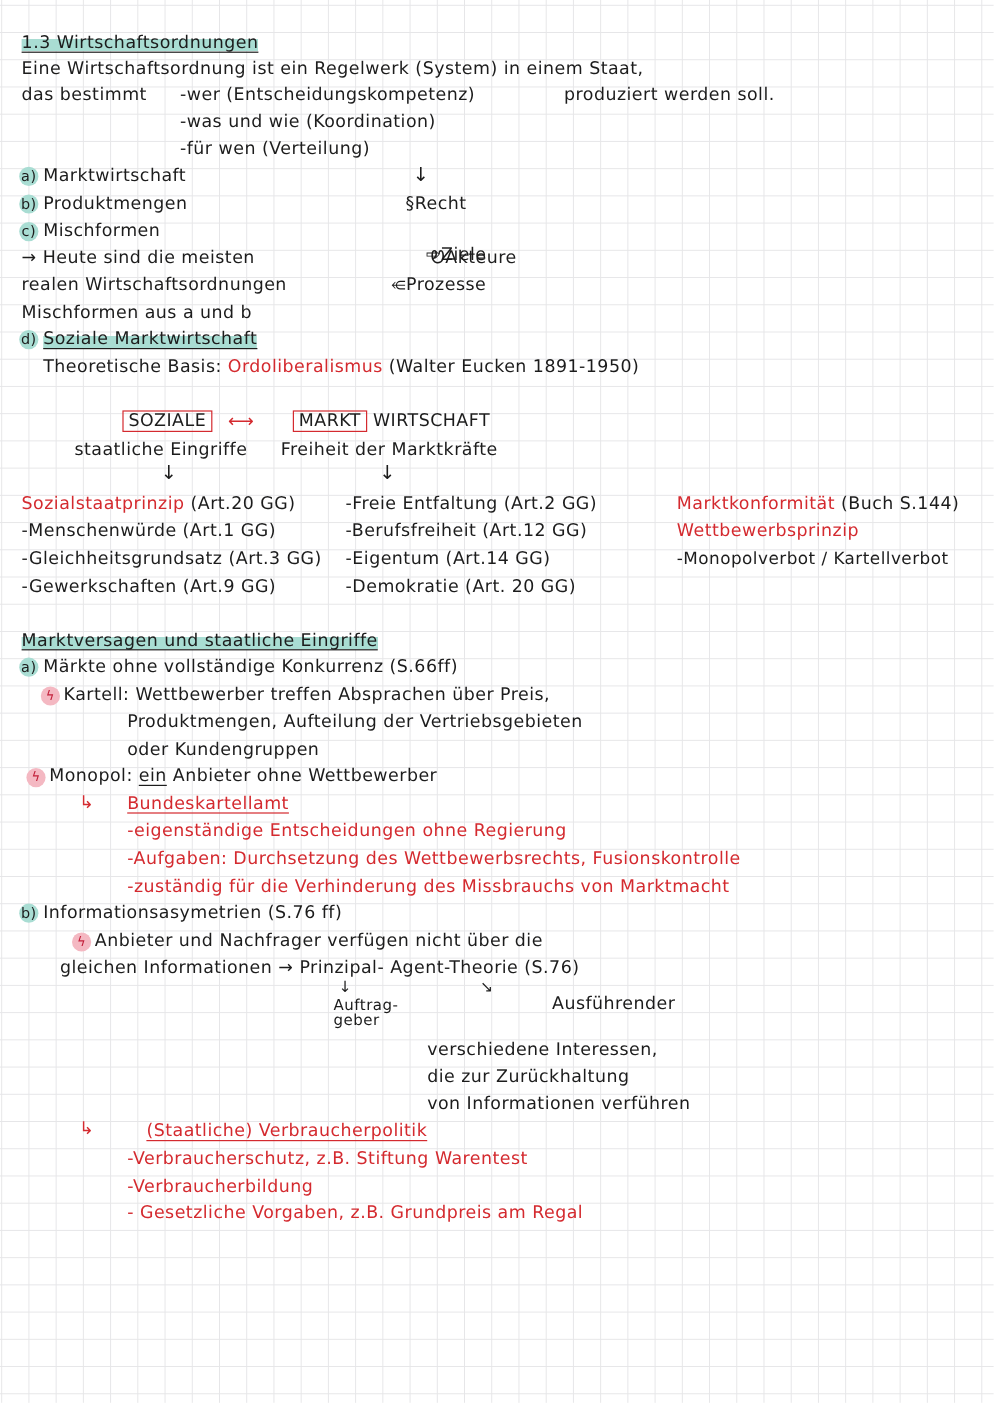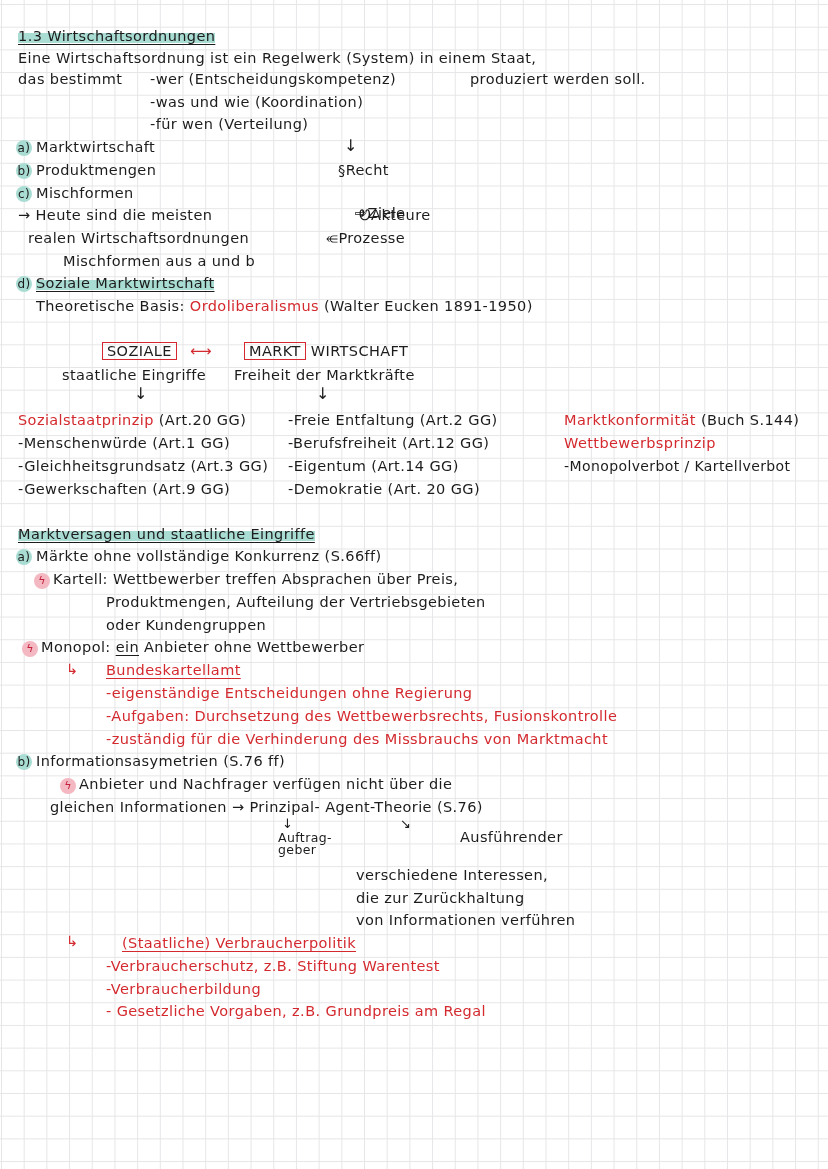--- a/index.html
+++ b/index.html
@@ -42,22 +42,22 @@
 <div class="t" style="left:16px;top:138px;"><span class="dot-teal">a)</span><span>Marktwirtschaft</span></div>
 <div class="t" style="left:16px;top:161px;"><span class="dot-teal">b)</span><span>Produktmengen</span></div>
 <div class="t" style="left:16px;top:184px;"><span class="dot-teal">c)</span><span>Mischformen</span></div>
 
 <div class="t" style="left:338px;top:161px;"><span>§</span><span>Recht</span></div>
 <div class="t" style="left:355px;top:184px;margin-top:20px;"><span>⇨</span><span>Ziele</span></div>
 <div class="t" style="left:338px;top:206px;margin-left:21px;"><span>Ꮼ</span><span>Akteure</span></div>
 <div class="t" style="left:326px;top:229px;"><span>⥺</span><span>Prozesse</span></div>
 
 <div class="t" style="left:18px;top:206px;">→ Heute sind die meisten</div>
-<div class="t" style="left:28px;top:229px;">realen Wirtschaftsordnungen</div>
-<div class="t" style="left:18px;top:252px;margin-left:45px;">Mischformen aus a und b</div>
+<div class="t" style="left:18px;top:229px;">realen Wirtschaftsordnungen</div>
+<div class="t" style="left:18px;top:252px;">Mischformen aus a und b</div>
 
 <div class="t" style="left:16px;top:274px;"><span class="dot-teal">d)</span><span class="ul hl">Soziale Marktwirtschaft</span></div>
 <div class="t" style="left:36px;top:297px;"><span>Theoretische Basis:</span> <span class="red">Ordoliberalismus</span> <span>(Walter Eucken 1891-1950)</span></div>
 
 <div class="t" style="left:102px;top:342px;"><span class="box">SOZIALE</span></div>
 <div class="t red" style="left:190px;top:342px;font-size:15px;">⟷</div>
 <div class="t" style="left:244px;top:342px;"><span class="box">MARKT</span> <span>WIRTSCHAFT</span></div>
 <div class="t" style="left:62px;top:366px;">staatliche Eingriffe</div>
 <div class="t" style="left:234px;top:366px;">Freiheit der Marktkräfte</div>
 <div class="arrow" style="left:134px;top:386px;">↓</div>

